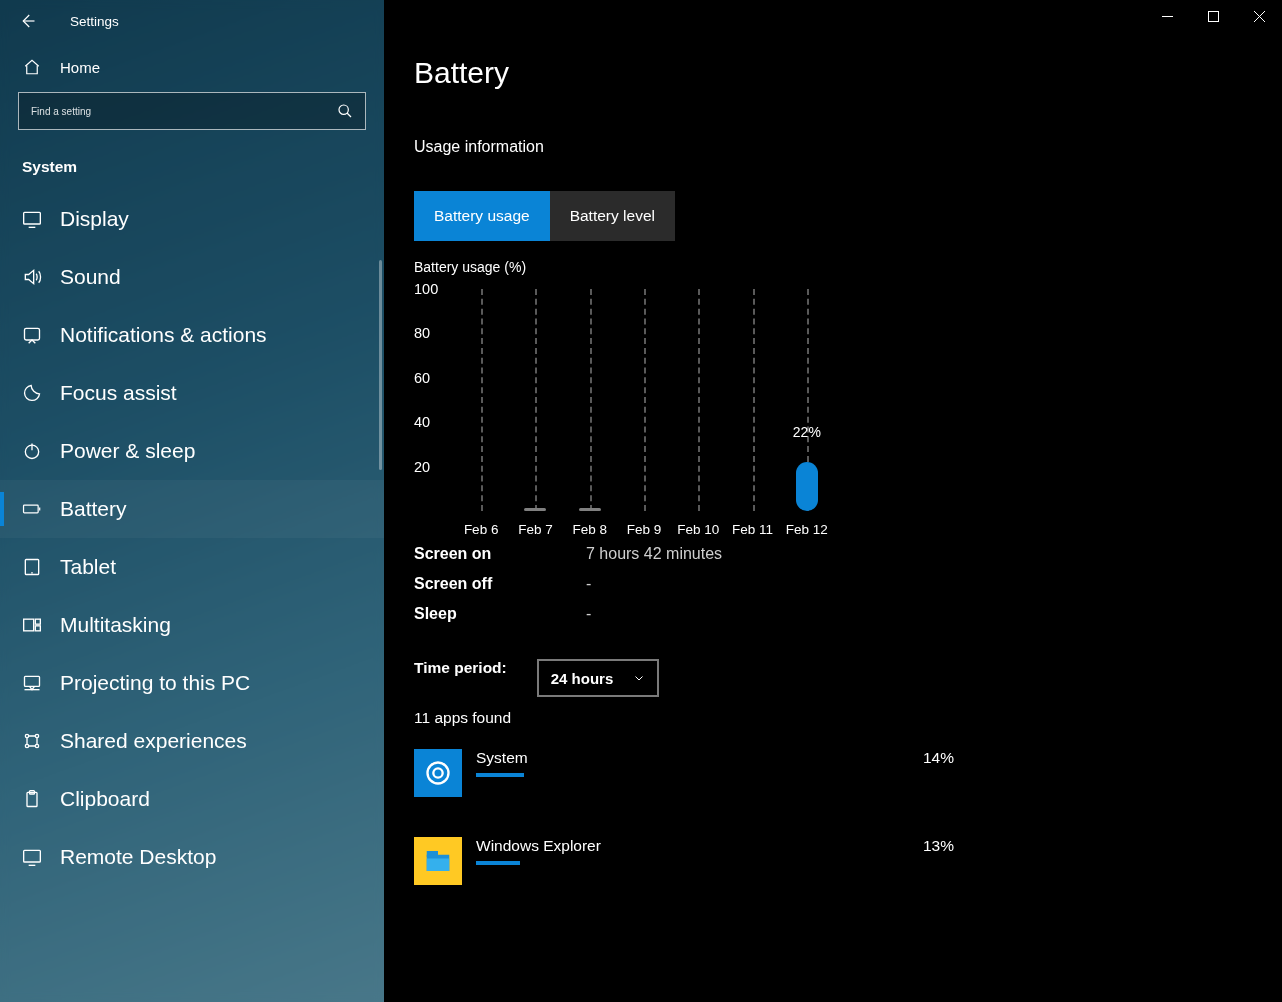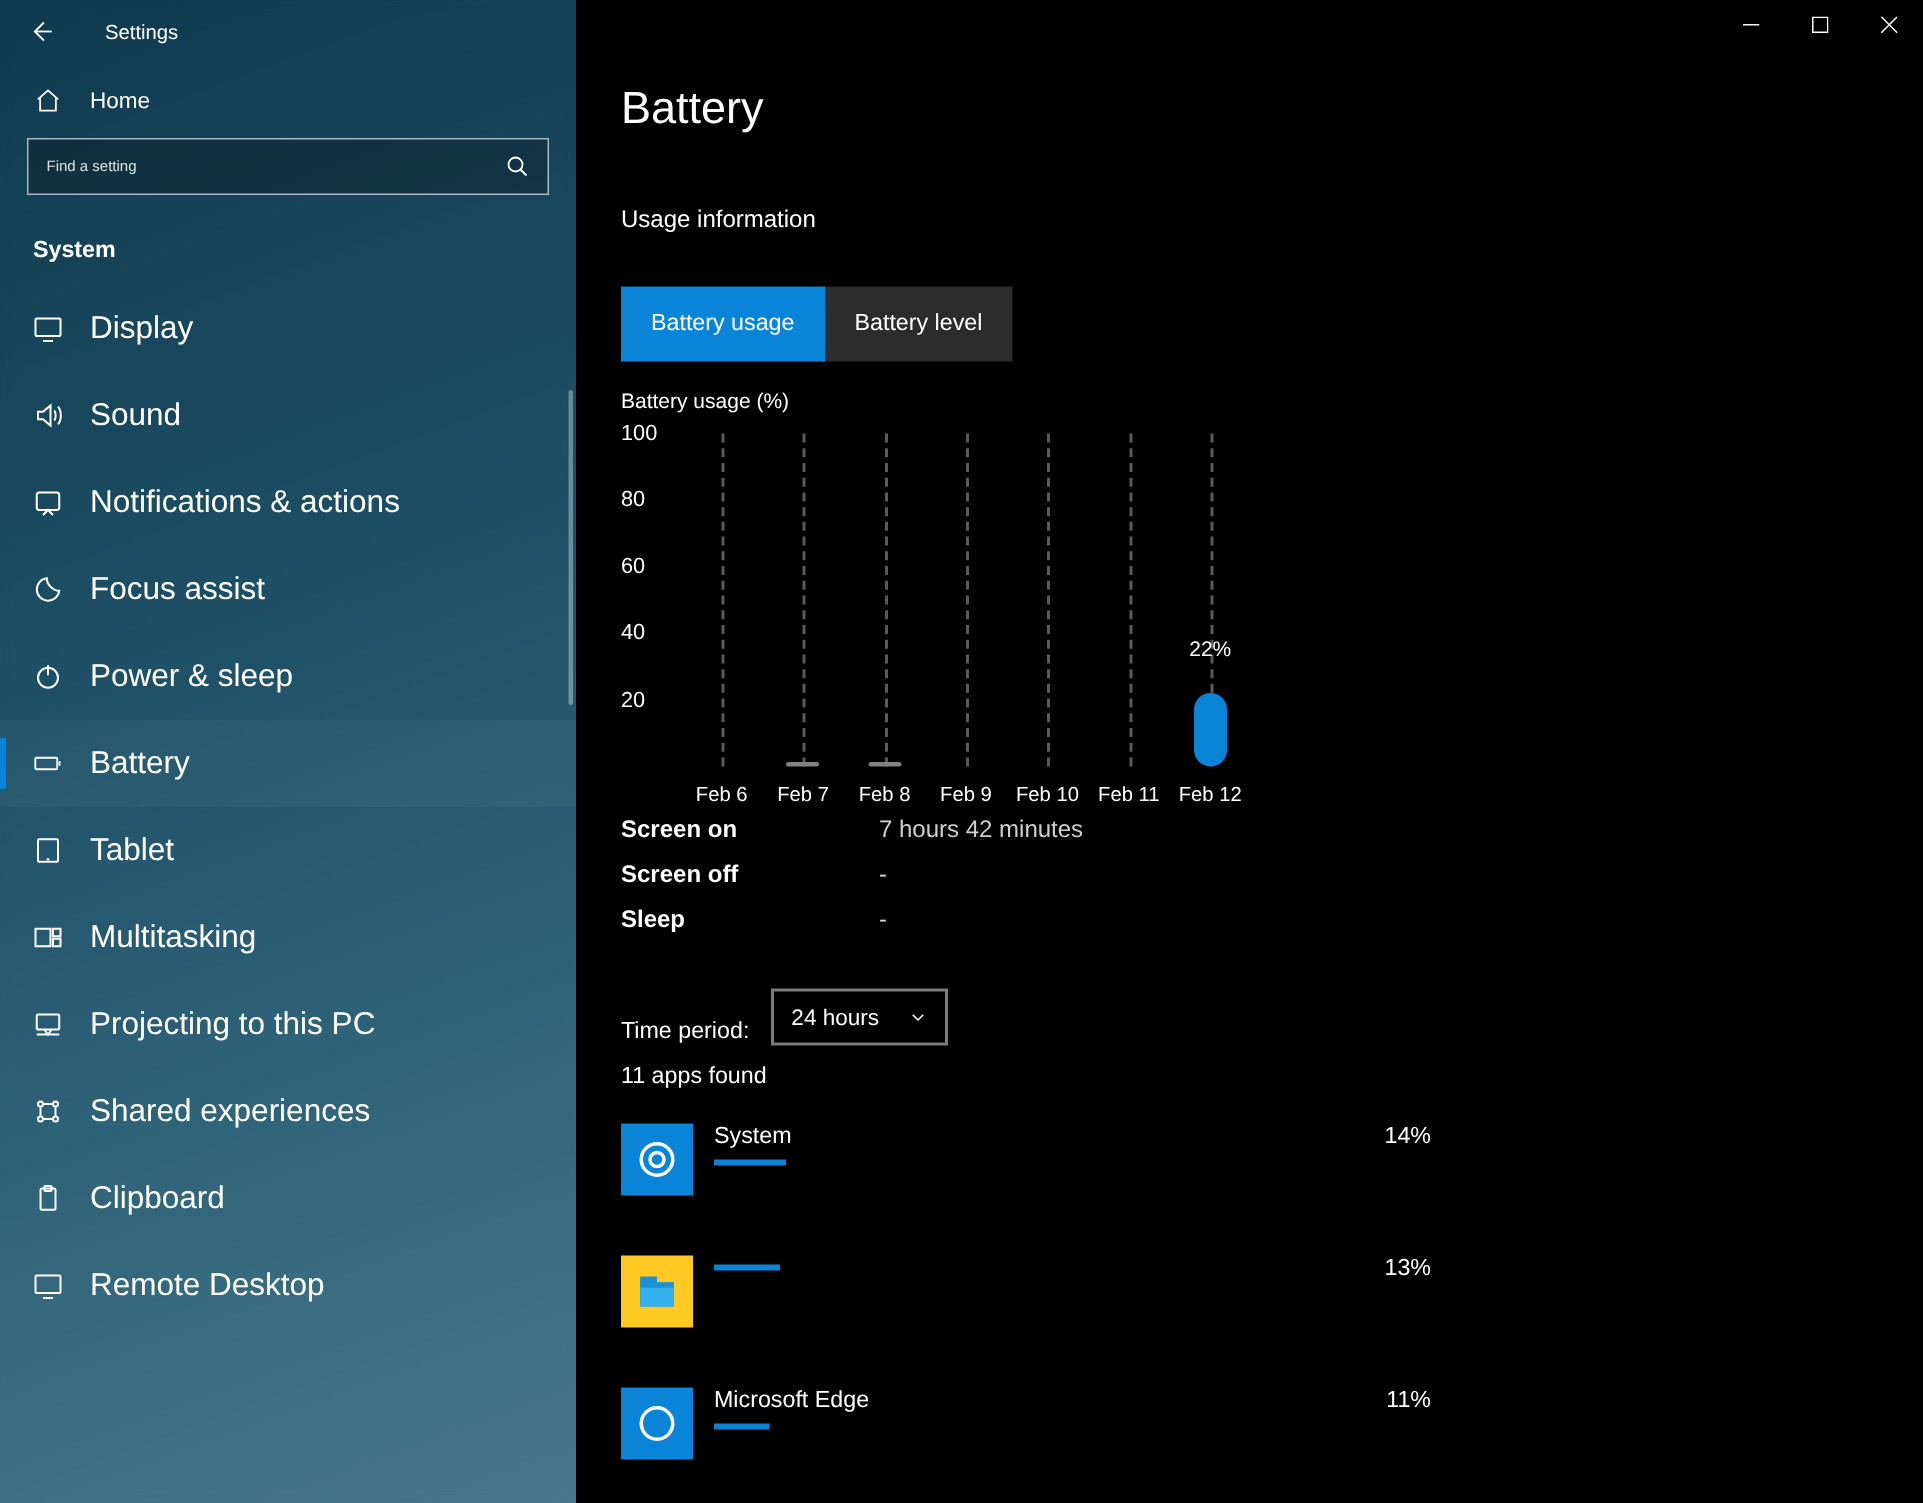--- a/index.html
+++ b/index.html
@@ -98,21 +98,21 @@
     position:absolute; font-size:14px; transform: translate(-50%, -100%); white-space:nowrap;
   }
 
   
   .stats { margin-top: 8px; }
   .stat-row { display:flex; height: 30px; align-items:flex-start; font-size:16px; }
   .stat-row .k { width: 172px; font-weight:600; }
   .stat-row .v { color:#cfcfcf; }
 
   
-  .tp-row { display:flex; align-items:flex-end; gap: 14px; margin-top: 24px; }
+  .tp-row { display:flex; align-items:flex-start; gap: 30px; margin-top: 24px; font-weight: bold; }
   .tp-label { font-size:15.5px; }
   .tp-select { height:38px; border:2px solid #7a7a7a; display:flex; align-items:center; gap: 20px; padding: 0 12px; cursor:pointer; font-size:15px; }
   .apps-found { font-size:15.5px; margin-top: 12px; }
 
   
   .app-list { margin-top: 22px; display:flex; flex-direction:column; gap: 40px; }
   .app-row { display:flex; align-items:flex-start; gap: 14px; width: 540px; }
   .app-icon { width:48px; height:48px; background:#0a84d6; display:flex; align-items:center; justify-content:center; }
   .app-icon.explorer { background:#ffc923; }
   .app-mid { flex:1; }
@@ -386,36 +386,23 @@
           </div>
           <div class="app-row">
             <div class="app-icon explorer">
               <svg width="30" height="30" viewBox="0 0 24 24">
                 <rect x="3" y="7" width="18" height="13" fill="#1e90d6"></rect>
                 <rect x="3" y="4" width="9" height="5" fill="#1e90d6"></rect>
                 <rect x="3" y="10" width="18" height="10" fill="#34b0ed"></rect>
               </svg>
             </div>
             <div class="app-mid">
+              <div class="app-name">Windows Explorer</div>
               <div class="app-bar-track">
                 <div class="app-bar-fill" style="width:44.199999999999996px"></div>
               </div>
             </div>
             <div class="app-pct">13%</div>
           </div>
-          <div class="app-row">
-            <div class="app-icon edge">
-              <svg width="28" height="28" viewBox="0 0 24 24" fill="none" stroke="#fff" stroke-width="2">
-                <circle cx="12" cy="12" r="9"></circle>
-              </svg>
-            </div>
-            <div class="app-mid">
-              <div class="app-name">Microsoft Edge</div>
-              <div class="app-bar-track">
-                <div class="app-bar-fill" style="width:37.4px"></div>
-              </div>
-            </div>
-            <div class="app-pct">11%</div>
-          </div>
         </div>
     </div>
   </div>
 </div>
 
 </body></html>

